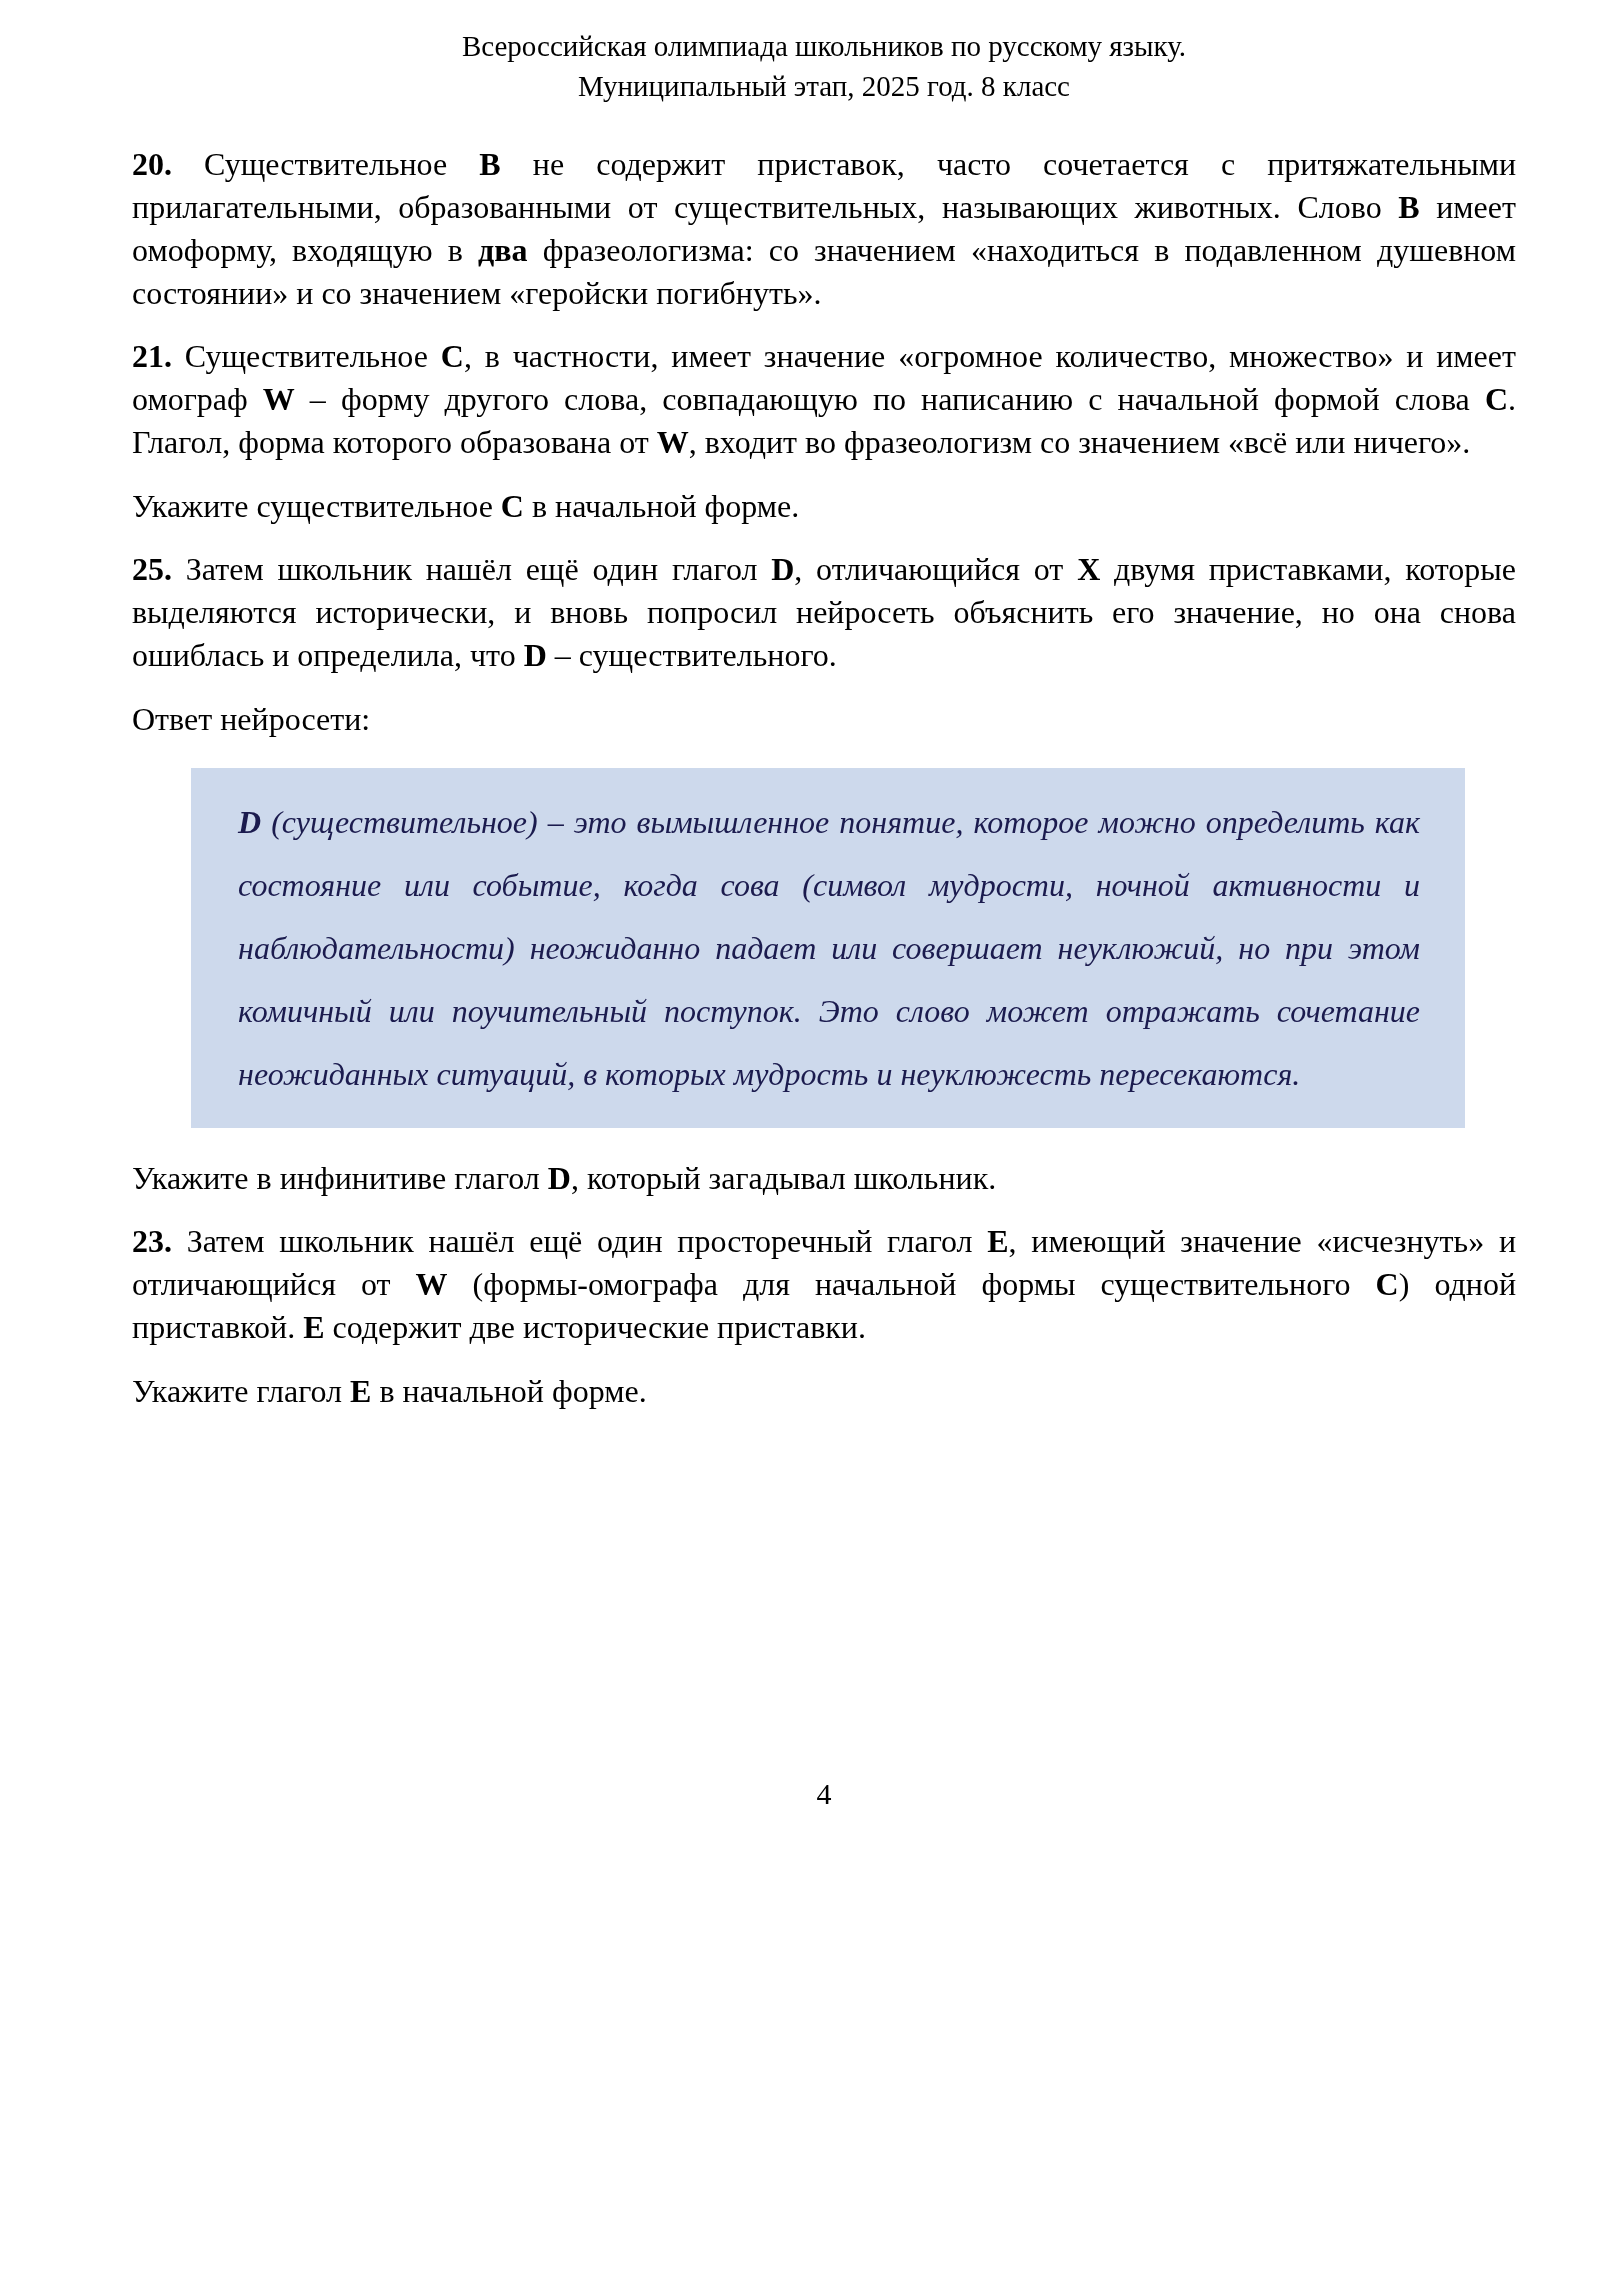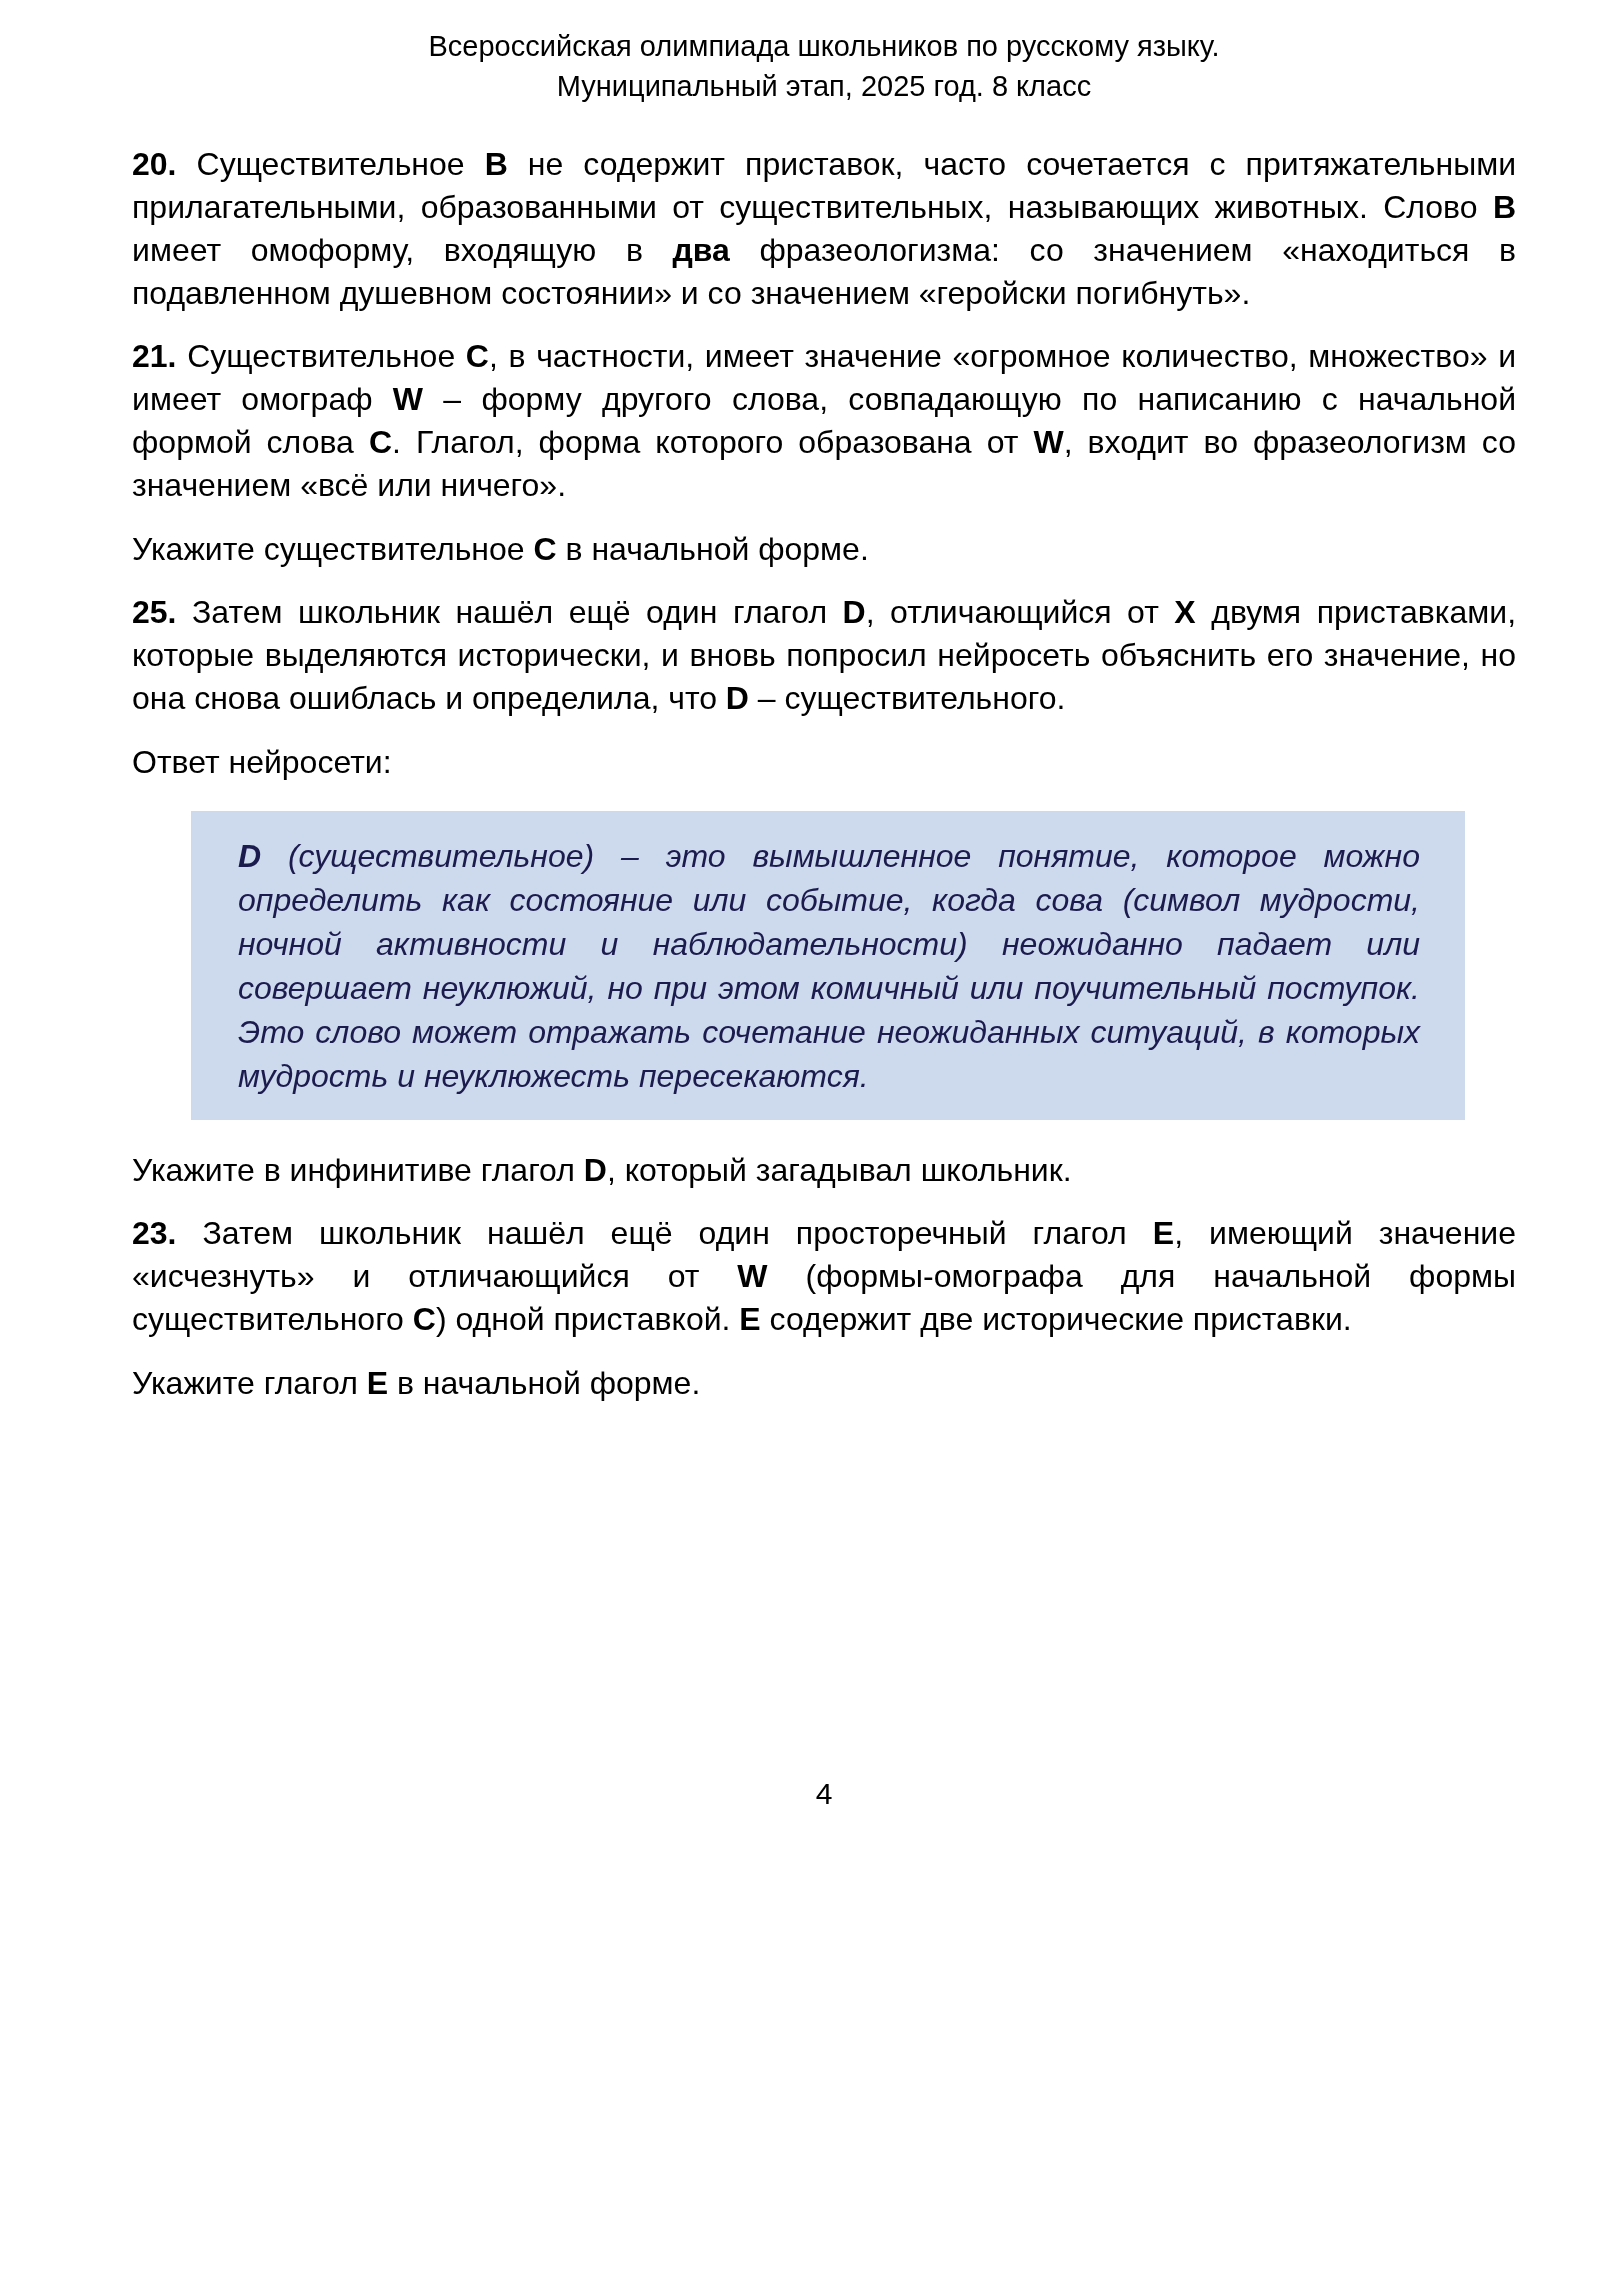--- a/index.html
+++ b/index.html
@@ -1,33 +1,33 @@
 <!DOCTYPE html>
 <html><head>
 <meta charset="utf-8">
 <style>
   html,body { margin:0; padding:0; background:#ffffff; }
   .page {
     width:1621px; height:1852px; box-sizing:border-box;
     background:#ffffff; color:#000000;
-    font-family:Liberation Sans, sans-serif;
+    font-family:Liberation Serif, serif;
     padding:25.5px 105px 41px 132px;
     display:flex; flex-direction:column;
     overflow:hidden;
   }
   .header { text-align:center; font-size:29px; line-height:40px; margin-bottom:37px; }
   .para {
     font-size:32px; line-height:43px; text-align:justify;
     margin:0 0 20.6px 0;
   }
   .para b { font-weight:bold; }
   .answer-label { margin-bottom:23px; }
   .neural-box {
     background:#cdd9ec; color:#1b1b4e;
-    font-style:italic; font-size:32px; line-height:44px; text-align:justify;
+    font-style:italic; font-size:32px; line-height:63px; text-align:justify;
     margin:3.9px 51px 29px 59px;
     padding:23.5px 45px 21.6px 47px;
   }
   .neural-box b { font-weight:bold; }
   .footer { margin-top:auto; text-align:center; font-size:30px; line-height:35px; }
 </style>
 </head>
 <body>
 
 <div class="page">

